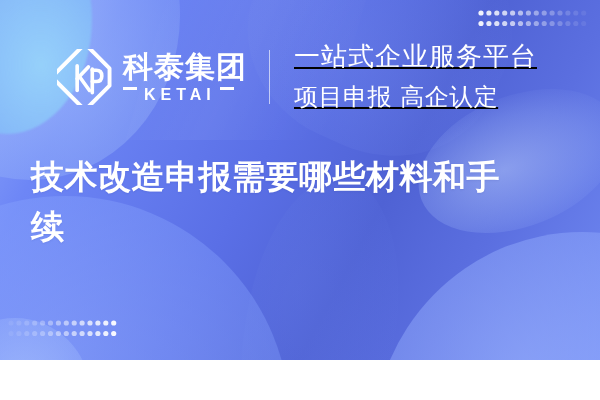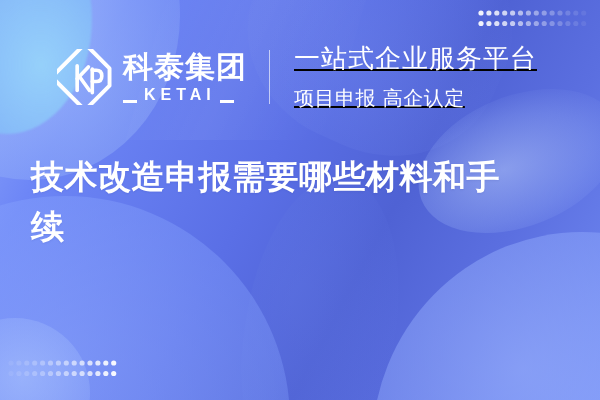--- a/index.html
+++ b/index.html
@@ -6,21 +6,21 @@
     margin: 0;
     padding: 0;
     background: #ffffff;
   }
   body {
     font-family: "Liberation Sans", "DejaVu Sans", sans-serif;
   }
   .banner {
     position: relative;
     width: 600px;
-    height: 400px;
+    height: 360px;
     overflow: hidden;
     background: linear-gradient(118deg, #8fa8fb 0%, #6d86f6 16%, #5a6fe6 44%, #4f62d4 62%, #5b6fe0 78%, #7089f2 100%);
   }
 
   
   .bg-layer {
     position: absolute;
     inset: 0;
     overflow: hidden;
     pointer-events: none;
@@ -131,21 +131,21 @@
     color: #ffffff;
     font-size: 30px;
     line-height: 1.0;
     font-weight: 700;
     letter-spacing: 1px;
     white-space: nowrap;
     font-family: "DejaVu Sans", "Liberation Sans", sans-serif;
   }
   .logo-en-row {
     display: flex;
-    align-items: flex-end;
+    align-items: flex-start;
     margin-top: 5px;
   }
   .logo-en-dash {
     display: block;
     width: 14px;
     height: 3px;
     background: #ffffff;
     flex: 0 0 14px;
   }
   .logo-en {
@@ -175,21 +175,21 @@
     color: #ffffff;
     font-size: 26px;
     line-height: 1.14;
     font-weight: 400;
     letter-spacing: 1px;
     white-space: nowrap;
     font-family: "DejaVu Sans", "Liberation Sans", sans-serif;
   }
   .tagline-sub {
     color: #ffffff;
-    font-size: 20px;
+    font-size: 24px;
     line-height: 1.2;
     margin-top: 12px;
     font-weight: 400;
     letter-spacing: 0.5px;
     white-space: nowrap;
     font-family: "DejaVu Serif", "Liberation Serif", serif;
   }
 
   
   .headline {

